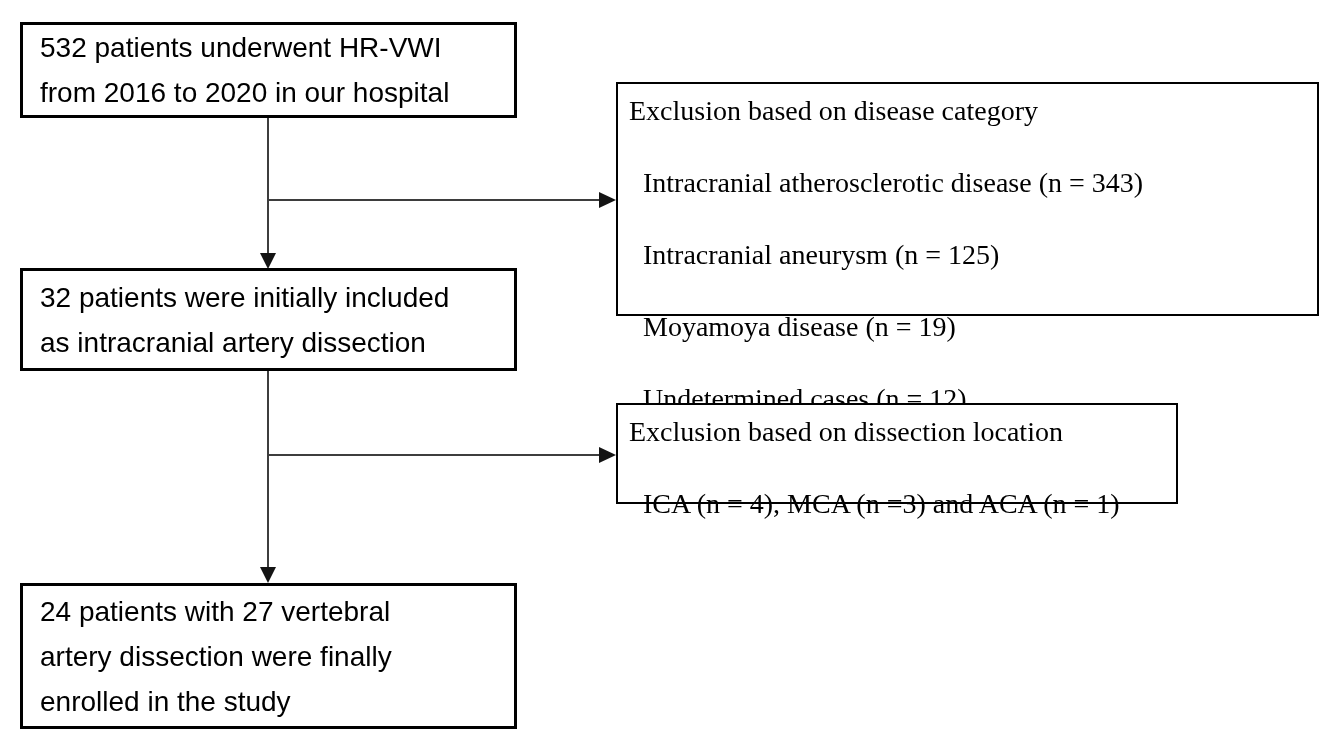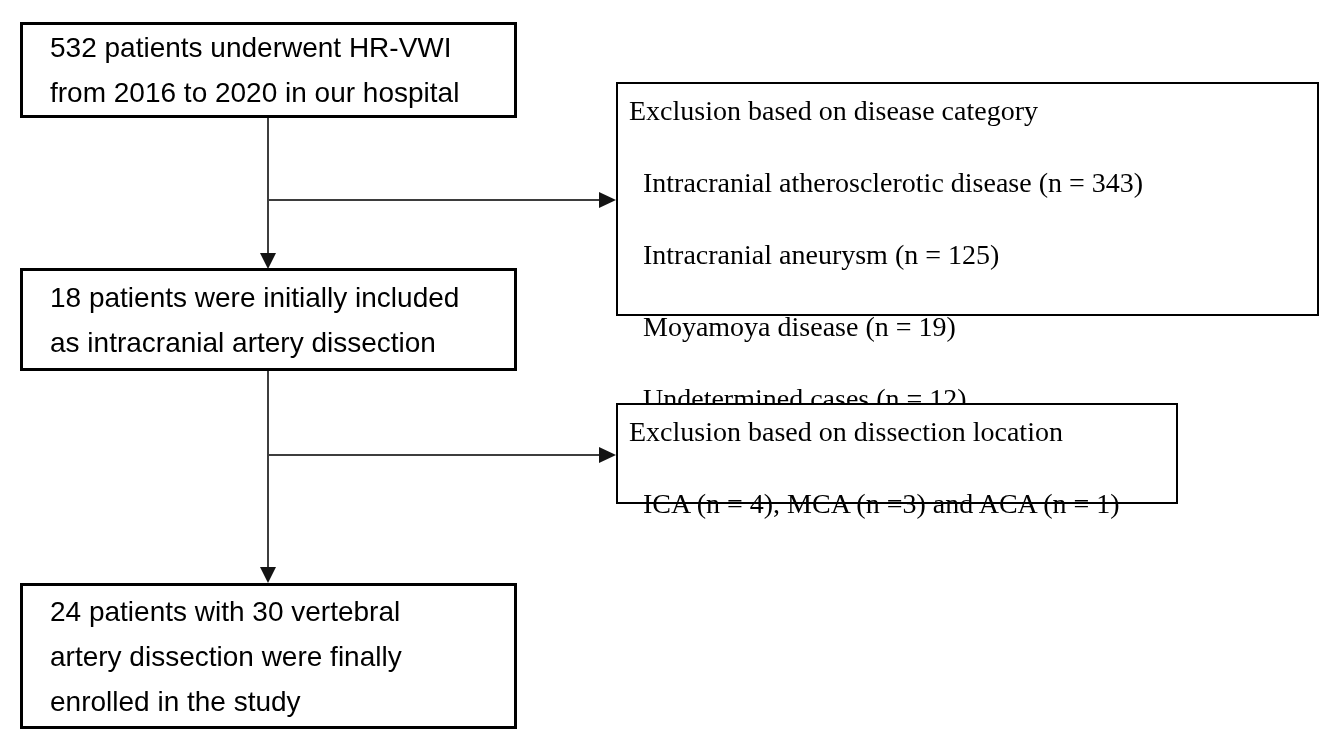--- a/index.html
+++ b/index.html
@@ -37,21 +37,21 @@
     box-sizing: border-box;
     border: 3px solid #000000;
     background: #ffffff;
     display: flex;
     align-items: center;
   }
   .main-box-text {
     white-space: pre-line;
     font-size: 28px;
     line-height: 45px;
-    padding-left: 27px;
+    padding-left: 17px;
     padding-right: 4px;
   }
   #box-cohort   { left: 20px;  top: 22px;  width: 497px; height: 96px;  }
   #box-initial  { left: 20px;  top: 268px; width: 497px; height: 103px; }
   #box-final    { left: 20px;  top: 583px; width: 497px; height: 146px; }
   .side-box {
     position: absolute;
     box-sizing: border-box;
     border: 2px solid #000000;
     background: #ffffff;
@@ -93,26 +93,26 @@
       <polygon points="599,447 599,463 616,455"></polygon>
     </g>
   </svg>
 
   <div class="main-box" id="box-cohort">
     <div class="main-box-text">532 patients underwent HR-VWI
 from 2016 to 2020 in our hospital</div>
   </div>
 
   <div class="main-box" id="box-initial">
-    <div class="main-box-text">18 patients were initially included
+    <div class="main-box-text">32 patients were initially included
 as intracranial artery dissection</div>
   </div>
 
   <div class="main-box" id="box-final">
-    <div class="main-box-text">24 patients with 30 vertebral
+    <div class="main-box-text">24 patients with 27 vertebral
 artery dissection were finally
 enrolled in the study</div>
   </div>
 
   <div class="side-box" id="box-excl-disease">
     <div class="side-title">Exclusion based on disease category</div>
     <div class="side-item">Intracranial atherosclerotic disease (n = 343)</div>
     <div class="side-item">Intracranial aneurysm (n = 125)</div>
     <div class="side-item">Moyamoya disease (n = 19)</div>
     <div class="side-item">Undetermined cases (n = 12)</div>

